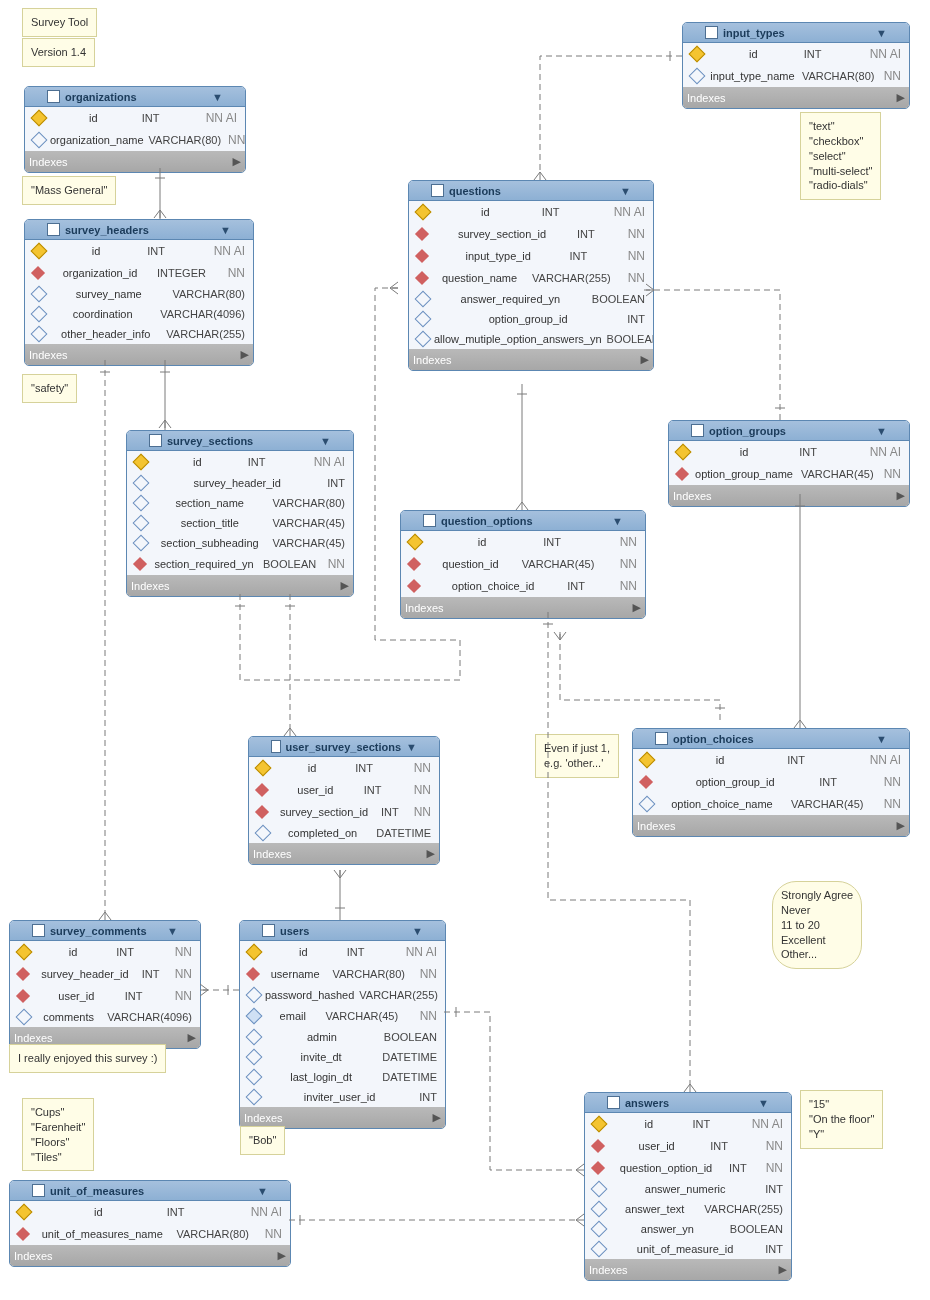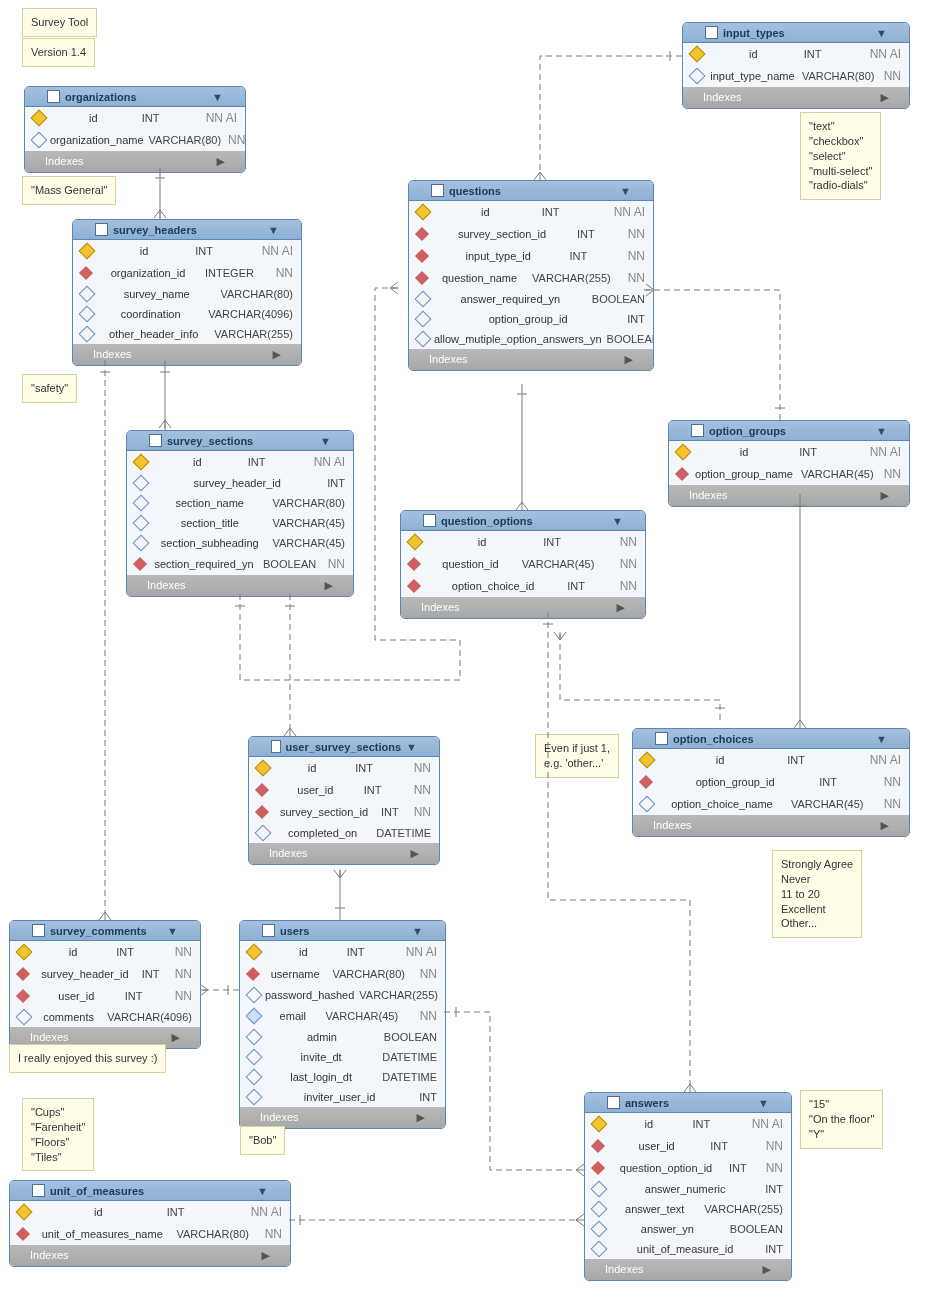--- a/index.html
+++ b/index.html
@@ -54,23 +54,23 @@
     gap: 5px;
     white-space: nowrap;
     justify-content: space-between;
   }
   .entity .row .nm { color: #333; }
   .entity .row .tp { color: #444; }
   .entity .row .flags { font-size: 12px; color: #888; margin-left: 2px;}
   .entity .idx {
     background: linear-gradient(#b9b9b9,#a7a7a7);
     color: #fff;
-    padding: 4px 20px;
+    padding: 4px 4px;
     display: flex;
-    align-items: flex-start;
+    align-items: center;
   }
   .entity .idx .arrow { margin-left: auto; color: #555; }
   .pk-icon, .fk-icon, .col-icon {
     width: 10px; height: 10px; display: inline-block; flex-shrink:0;
   }
   .pk-icon { 
     background: #f4c430;
     transform: rotate(45deg);
     border: 1px solid #b88a00;
   }
@@ -121,21 +121,21 @@
           <span class="nm">organization_name</span> 
           <span class="tp">VARCHAR(80)</span>
           <span class="flags">NN</span>
         </div>
       </div>
       <div class="idx">
         <span>Indexes</span>
         <span class="arrow">▶</span>
       </div>
     </div>
-    <div class="entity" style="left: 24px; top: 219px; width: 228px; margin-left: 48px;">
+    <div class="entity" style="left: 24px; top: 219px; width: 228px;">
       <div class="title">
         <span class="tbl-icon"></span>
         <span>survey_headers</span>
         <span class="arrow">▼</span>
       </div>
       <div class="cols">
         <div class="row">
           <span class="pk-icon"></span>
           <span class="nm">id</span> 
           <span class="tp">INT</span>
@@ -585,21 +585,21 @@
     <div class="note" style="left: 22px; top: 38px;">Version 1.4</div>
     <div class="note" style="left: 22px; top: 176px;">"Mass General"</div>
     <div class="note" style="left: 800px; top: 112px;">"text"
 "checkbox"
 "select"
 "multi-select"
 "radio-dials"</div>
     <div class="note" style="left: 22px; top: 374px;">"safety"</div>
     <div class="note" style="left: 535px; top: 734px;">Even if just 1,
 e.g. 'other...'</div>
-    <div class="note" style="left: 772px; top: 850px;">Strongly Agree
+    <div class="note" style="left: 772px; top: 881px; border-radius: 24px;">Strongly Agree
 Never
 11 to 20
 Excellent
 Other...</div>
     <div class="note" style="left: 9px; top: 1044px;">I really enjoyed this survey :)</div>
     <div class="note" style="left: 22px; top: 1098px;">"Cups"
 "Farenheit"
 "Floors"
 "Tiles"</div>
     <div class="note" style="left: 240px; top: 1126px;">"Bob"</div>

